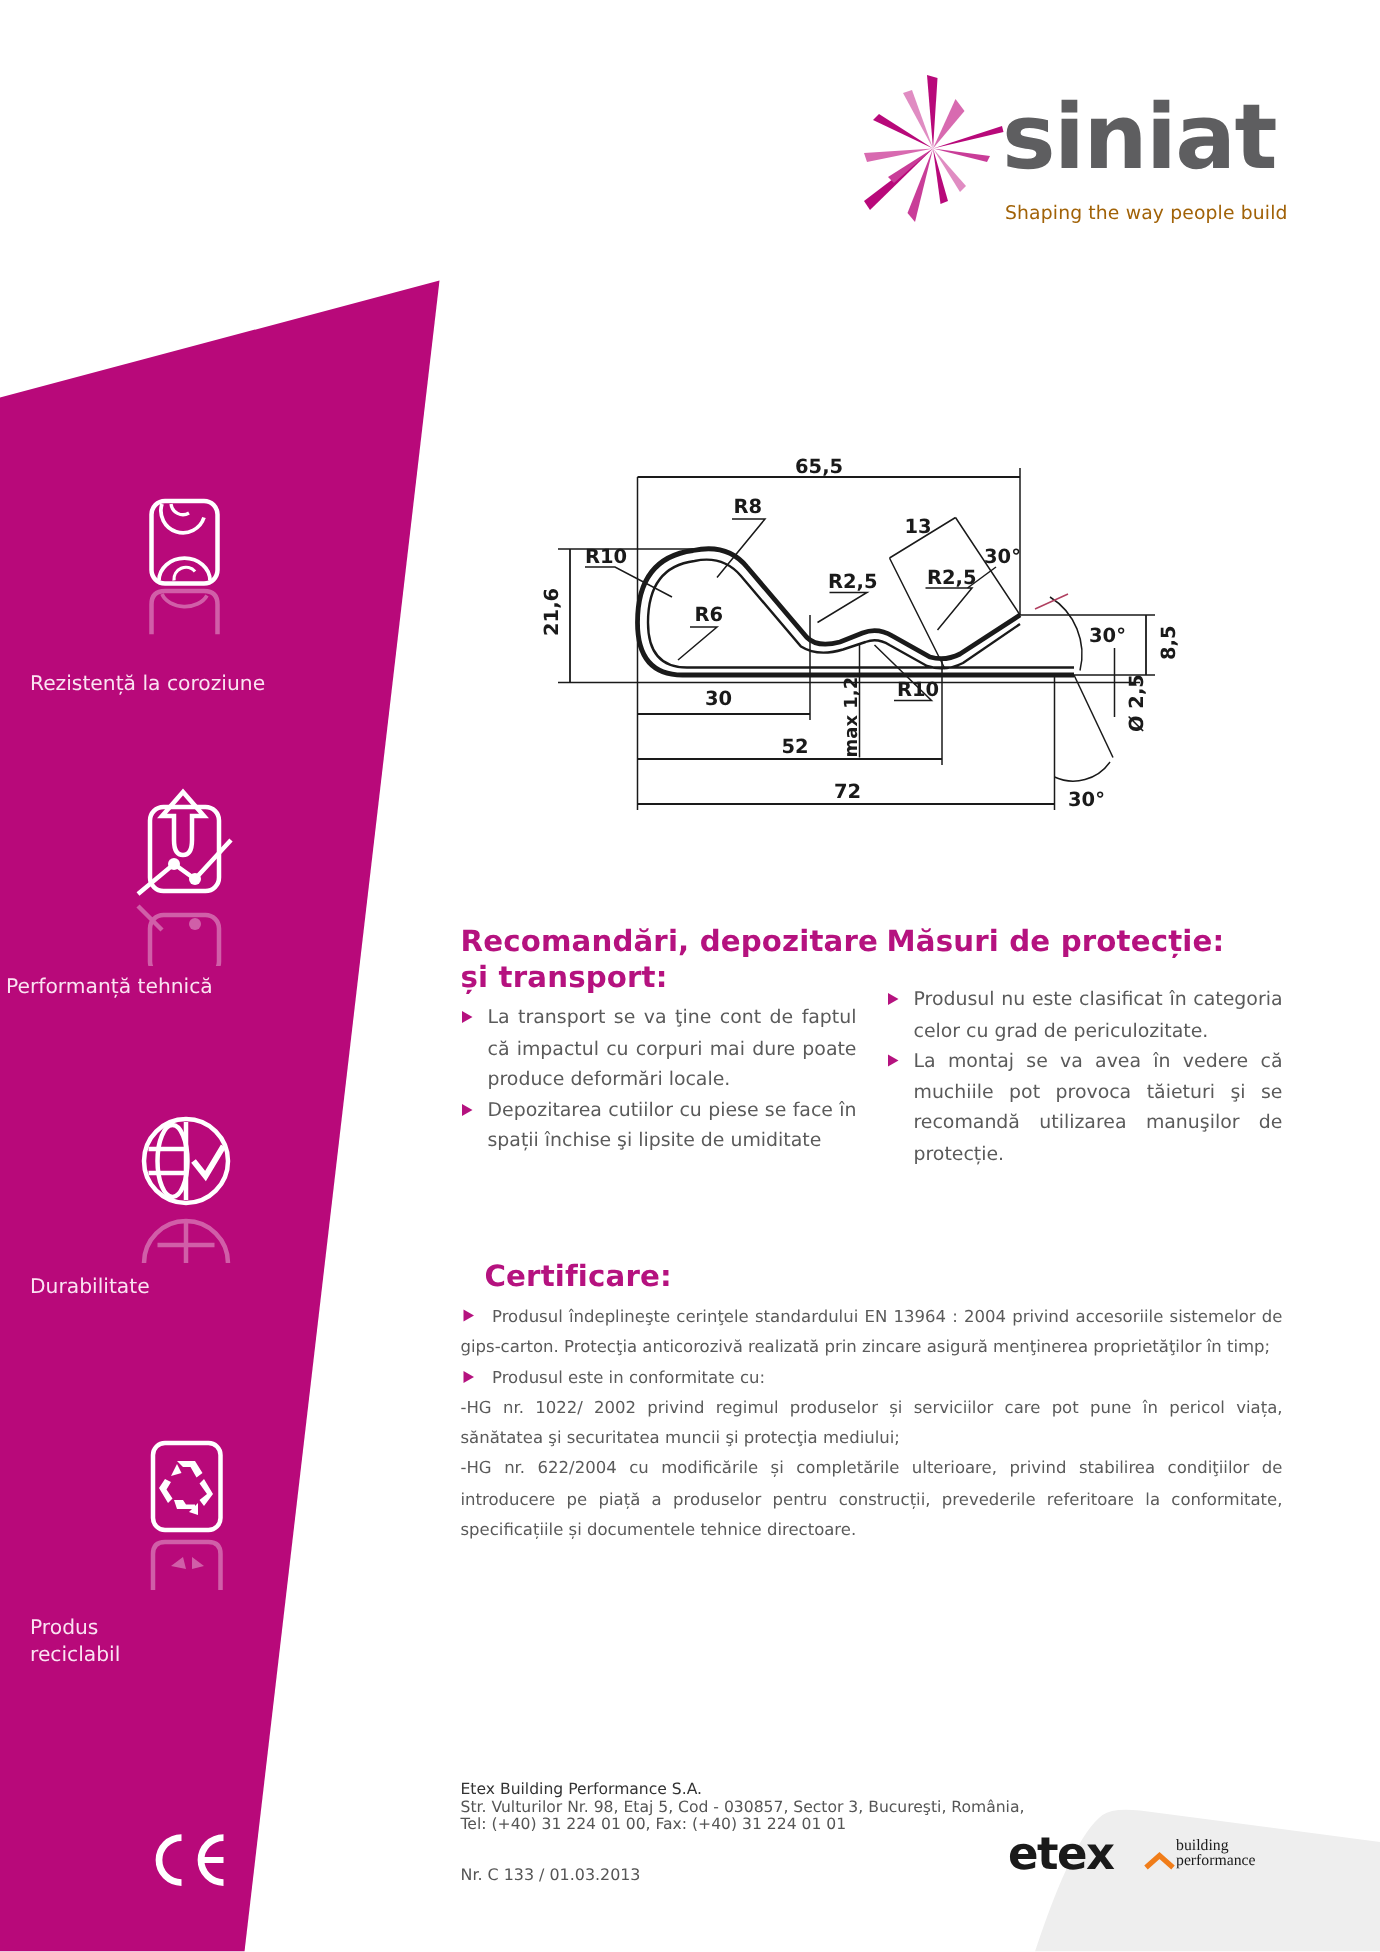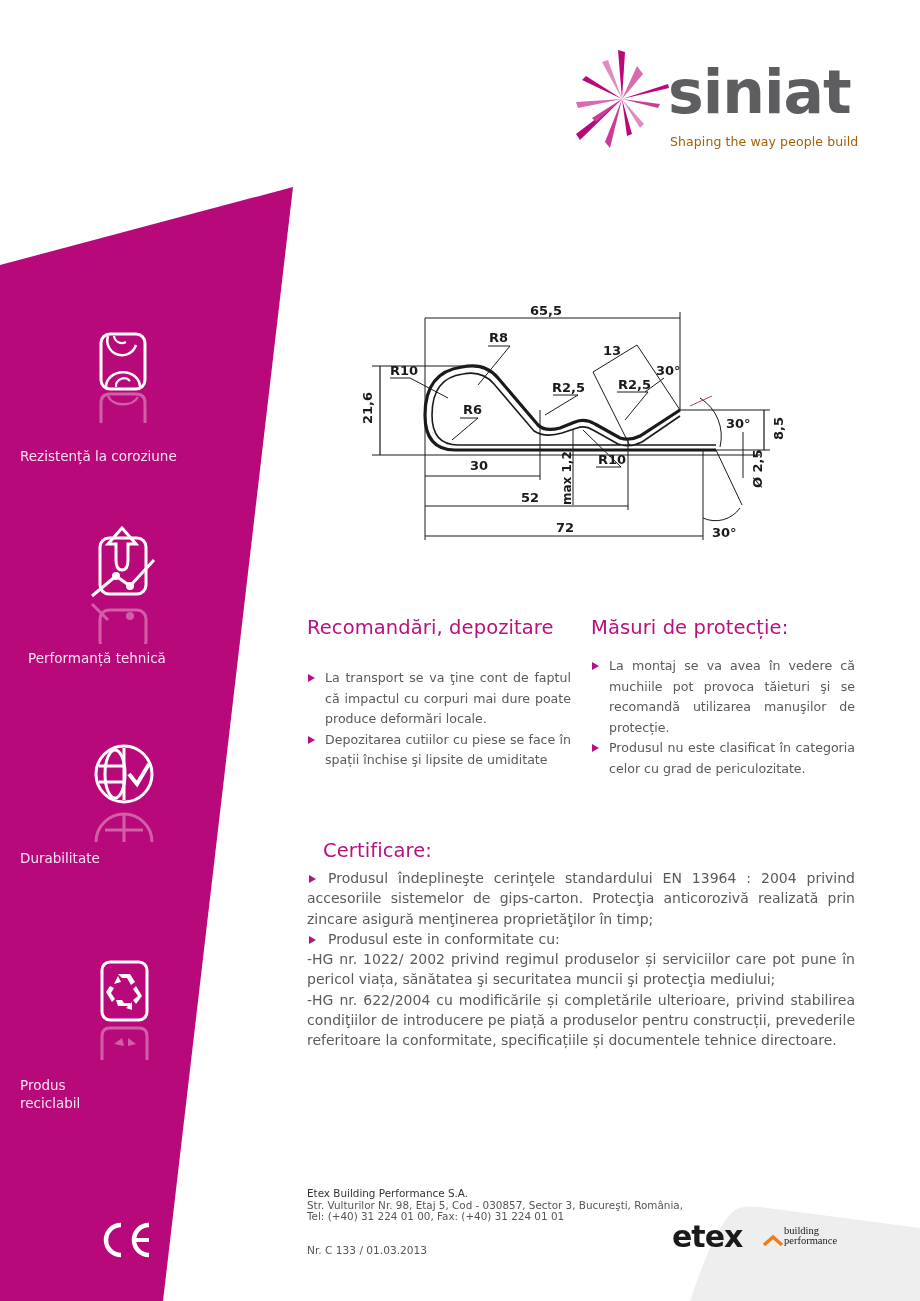--- a/index.html
+++ b/index.html
@@ -11,27 +11,27 @@
   
   .siniat-word { position:absolute; left:668px; top:62px; font-family:"DejaVu Sans", sans-serif;
                  font-size:60px; letter-spacing:-1px; color:#5e5e60; line-height:1; font-weight:bold; }
   .siniat-tag { position:absolute; left:670px; top:134px; font-size:12.5px; color:#a16207; letter-spacing:0.1px; }
 
   
   .feat { position:absolute; text-align:left; color:#fbe3f2; font-size:13.5px; line-height:18px; }
   .icon-box { position:absolute; }
 
   
-  .h2 { position:absolute; color:#b5127f; font-weight:normal; font-size:19.5px; line-height:24px;
+  .h2 { position:absolute; color:#b5127f; font-weight:bold; font-size:19.5px; line-height:24px;
         font-family:"DejaVu Sans", sans-serif; letter-spacing:0.1px; }
   .bullets { position:absolute; margin:0; padding:0; list-style:none; font-size:12.6px; line-height:20.5px; color:#5a5a5a; }
   .bullets li { position:relative; padding-left:18px; text-align:justify; }
   .bullets li::before { content:""; position:absolute; left:1px; top:6px; border-left:7px solid #b5127f;
                         border-top:4px solid transparent; border-bottom:4px solid transparent; }
-  .cert { position:absolute; left:307px; top:868px; width:548px; font-size:14px; line-height:20.3px; color:#5a5a5a; }
+  .cert { position:absolute; left:307px; top:868px; width:548px; font-size:11px; line-height:20.3px; color:#5a5a5a; }
   .cert p { margin:0; text-align:justify; text-align-last:left; }
   .cert .b { padding-left:0; }
   .cert .b::before { content:""; display:inline-block; border-left:7px solid #b5127f;
                      border-top:4px solid transparent; border-bottom:4px solid transparent; margin:0 12px 0 2px; }
 
   .footer { position:absolute; left:307px; top:1188px; font-size:10.4px; line-height:11.5px; color:#555; }
   .footer .co { font-weight:normal; color:#333; }
   .doc-nr { position:absolute; left:307px; top:1244px; font-size:10.6px; color:#555; }
 
   .etex-word { position:absolute; left:672px; top:1222px; font-size:30px; font-weight:bold; color:#1a1a1a; letter-spacing:-1px; line-height:1; }
@@ -89,21 +89,21 @@
     <path d="M34,4 L20,20 L28,20 L28,36 Q28,46 34,46 Q40,46 40,36 L40,20 L48,20 Z" fill="none" stroke="#fff" stroke-width="3"></path>
     <path d="M4,72 L28,52 L42,62 L66,36" fill="none" stroke="#fff" stroke-width="3"></path>
     <circle cx="28" cy="52" r="4" fill="#fff"></circle>
     <circle cx="42" cy="62" r="4" fill="#fff"></circle>
     <g opacity="0.35">
       <path d="M4,80 L20,96" stroke="#fff" stroke-width="3"></path>
       <rect x="12" y="86" width="46" height="40" rx="9" fill="none" stroke="#fff" stroke-width="3"></rect>
       <circle cx="42" cy="92" r="4" fill="#fff"></circle>
     </g>
   </svg>
-  <div class="feat" style="left:28px;top:649px;width:210px">Performanță tehnică</div>
+  <div class="feat" style="left:4px;top:649px;width:210px">Performanță tehnică</div>
 </div>
 
 <div>
   <svg class="icon-box" style="left:93px;top:742px" width="62" height="100" viewBox="0 0 62 100">
     <circle cx="31" cy="32" r="28" fill="none" stroke="#fff" stroke-width="3"></circle>
     <path d="M31,6 L31,58" stroke="#fff" stroke-width="3"></path>
     <ellipse cx="22" cy="32" rx="10" ry="24" fill="none" stroke="#fff" stroke-width="3"></ellipse>
     <path d="M6,24 L31,24 M6,40 L31,40" stroke="#fff" stroke-width="3"></path>
     <path d="M36,32 L44,42 L56,22" fill="none" stroke="#fff" stroke-width="4"></path>
     <g opacity="0.35">
@@ -203,30 +203,31 @@
     <text x="556" y="532">72</text>
     <text transform="translate(372,424) rotate(-90)">21,6</text>
     <text transform="translate(783,440) rotate(-90)">8,5</text>
     <text transform="translate(762,488) rotate(-90)">Ø 2,5</text>
     <text transform="translate(571,505) rotate(-90)" font-size="12">max 1,2</text>
   </g>
 </svg>
 
 <div class="h2" style="left:307px;top:616px;width:290px">
   <div>Recomandări, depozitare</div>
+  <div>și transport:</div>
 </div>
 <ul class="bullets" style="left:307px;top:668px;width:264px">
   <li>La transport se va ţine cont de faptul că impactul cu corpuri mai dure poate produce deformări locale.</li>
   <li>Depozitarea cutiilor cu piese se face în spații închise şi lipsite de umiditate</li>
 </ul>
 
 <div class="h2" style="left:591px;top:616px;width:280px">Măsuri de protecție:</div>
 <ul class="bullets" style="left:591px;top:656px;width:264px">
+  <li>Produsul nu este clasificat în categoria celor cu grad de periculozitate.</li>
   <li>La montaj se va avea în vedere că muchiile pot provoca tăieturi şi se recomandă utilizarea manuşilor de protecție.</li>
-  <li>Produsul nu este clasificat în categoria celor cu grad de periculozitate.</li>
 </ul>
 
 <div class="h2" style="left:323px;top:839px">Certificare:</div>
 <div class="cert">
   <p class="b"><span>Produsul îndeplineşte cerinţele standardului EN 13964 : 2004 privind accesoriile sistemelor de gips-carton. Protecţia anticorozivă realizată prin zincare asigură menţinerea proprietăţilor în timp;</span></p>
   <p class="b"><span>Produsul este in conformitate cu:</span></p>
   <p> -HG nr. 1022/ 2002 privind regimul produselor și serviciilor care pot pune în pericol viața, sănătatea şi securitatea muncii şi protecţia mediului;</p>
   <p>-HG nr. 622/2004 cu modificările și completările ulterioare, privind stabilirea condiţiilor de introducere pe piață a produselor pentru construcții, prevederile referitoare la conformitate, specificațiile și documentele tehnice directoare.</p>
 </div>
 

